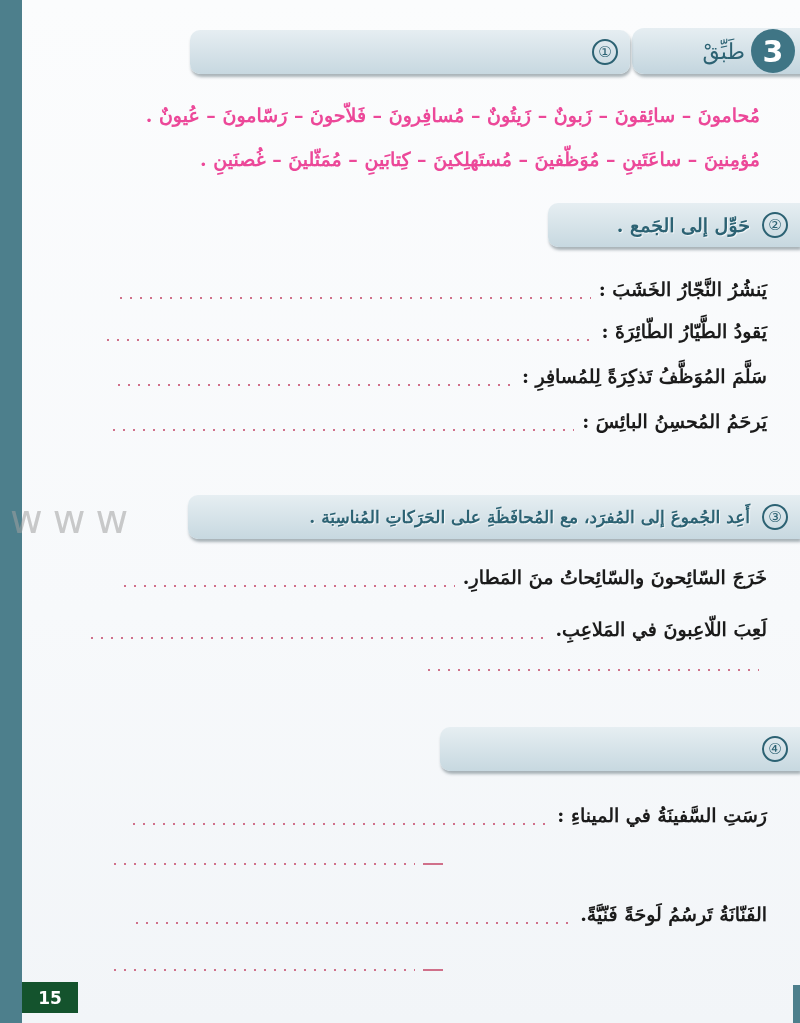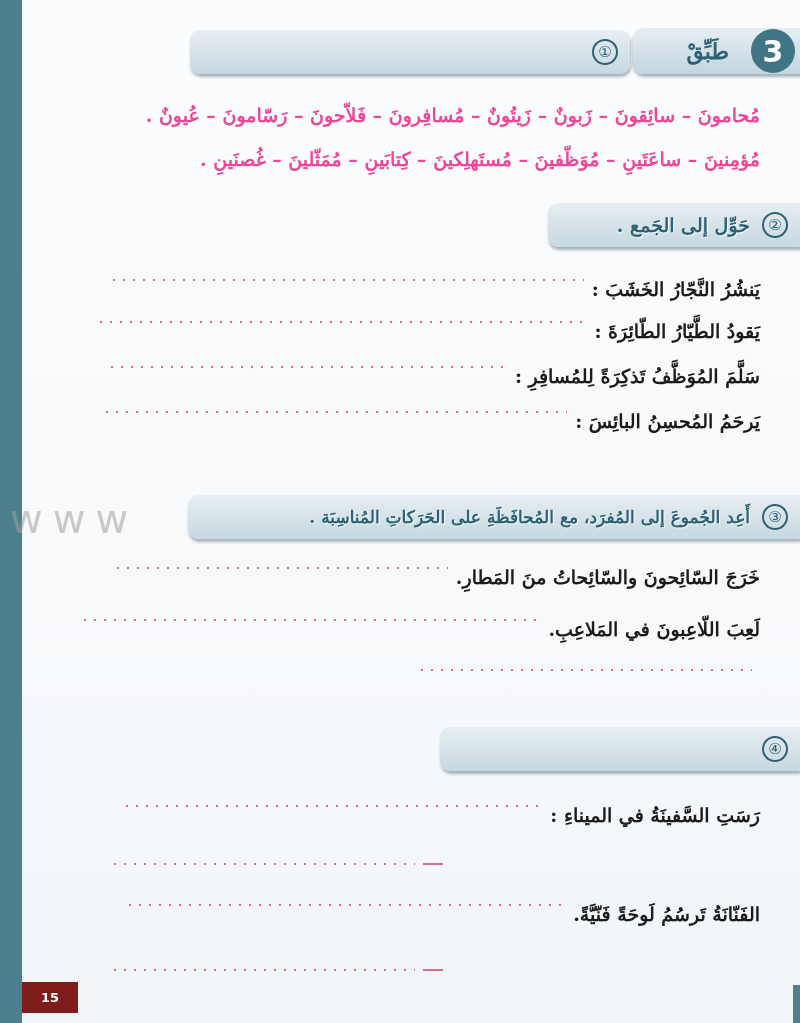--- a/index.html
+++ b/index.html
@@ -13,22 +13,22 @@
     .side-bar {
       position: absolute; left: 0; top: 0; width: 22px; height: 1023px;
       background: #4d7f8c;
     }
     .right-edge {
       position: absolute; right: 0; top: 985px; width: 7px; height: 38px;
       background: #4d7f8c;
     }
     .page-number {
       position: absolute; left: 22px; top: 982px; width: 56px; height: 31px;
-      background: #7f1d1d; color: #ffffff;
-      font-family: "DejaVu Sans", sans-serif; font-weight: bold; font-size: 13px;
+      background: #14532d; color: #ffffff;
+      font-family: "DejaVu Sans", sans-serif; font-weight: bold; font-size: 17px;
       display: flex; align-items: center; justify-content: center;
     }
 
     
     .hdr-box {
       position: absolute; height: 44px;
       background: linear-gradient(180deg, #e6eef2 0%, #c7d8e0 100%);
       border-radius: 10px;
       box-shadow: 1px 3px 3px rgba(70,90,100,0.45);
       display: flex; align-items: center; direction: rtl;
@@ -54,33 +54,33 @@
       direction: rtl; display: flex; align-items: center;
     }
     .lesson-num {
       width: 44px; height: 44px; border-radius: 50%;
       background: #3f7585; color: #fff;
       display: flex; align-items: center; justify-content: center;
       font-family: "DejaVu Sans", sans-serif; font-size: 30px; font-weight: bold;
       margin-right: 12px;
     }
     .lesson-label {
-      color: #2c6273; font-weight: bold; font-size: 22px; margin-right: 22px;
+      color: #2c6273; font-weight: normal; font-size: 22px; margin-right: 6px;
     }
 
     
     .word-line {
       position: absolute; right: 40px; direction: rtl;
       font-size: 19px; font-weight: bold; white-space: nowrap; color: #ec4899;
     }
 
     
     .ex-row {
-      position: absolute; right: 40px; direction: rtl;
-      display: flex; align-items: flex-start; white-space: nowrap;
+      position: absolute; right: 33px; direction: rtl;
+      display: flex; align-items: flex-end; white-space: nowrap;
     }
     .ex-text { font-size: 19px; font-weight: bold; color: #1b1b1b; }
     .dots {
       display: inline-block; height: 4px; margin-right: 8px;
       background-image: radial-gradient(circle, #d0708a 1.1px, transparent 1.4px);
       background-size: 10px 4px; background-repeat: repeat-x;
     }
     .answer-row {
       position: absolute; direction: rtl; display: flex; align-items: center;
     }

